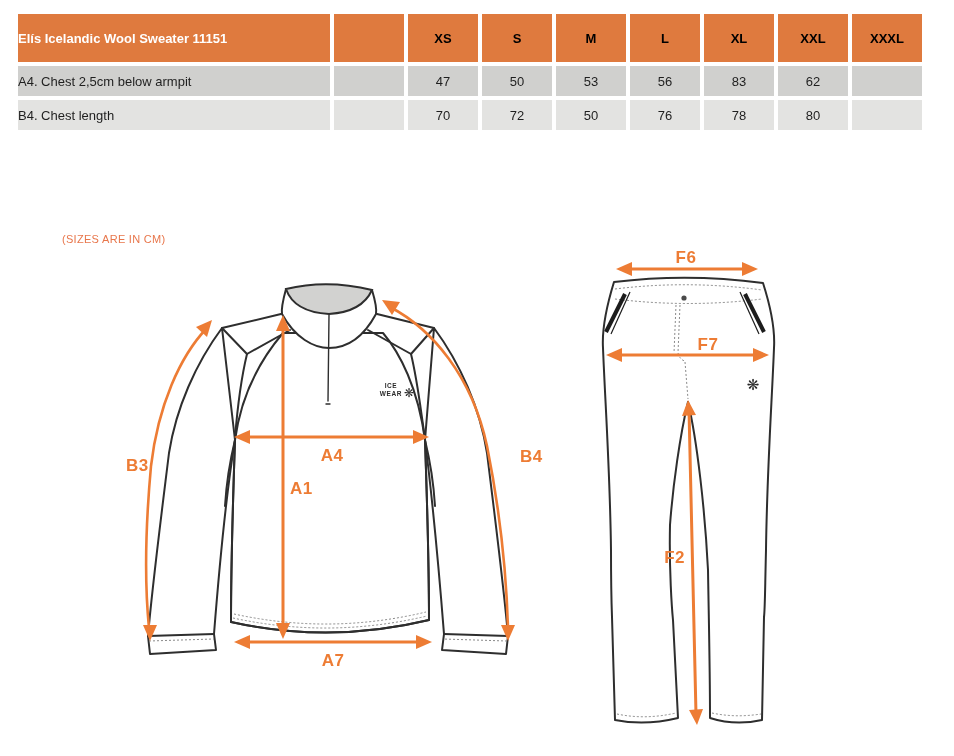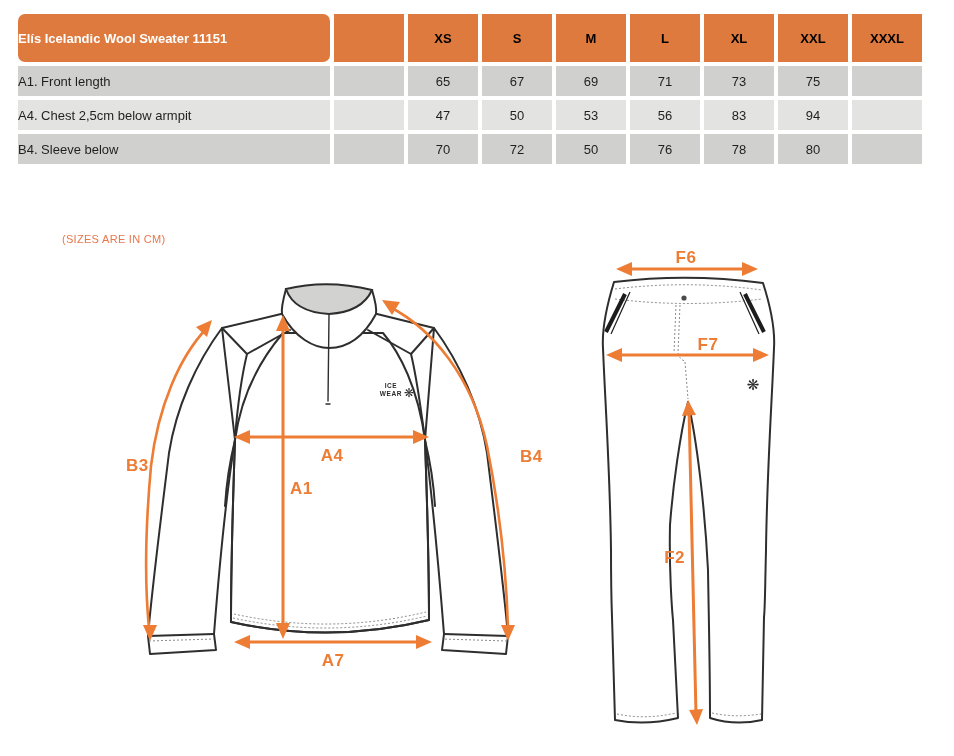--- a/index.html
+++ b/index.html
@@ -13,21 +13,21 @@
     --text_dark:#1f1f1f;
   }
   html,body{margin:0;padding:0;background:#fff;}
   #page{position:relative;width:954px;height:756px;background:#fff;overflow:hidden;
         font-family:"Liberation Sans",sans-serif;}
 
   
   table.size-table{position:absolute;left:14px;top:10px;border-collapse:separate;border-spacing:4px;}
   table.size-table th,table.size-table td{padding:0;font-size:13px;}
   th.title-cell{width:312px;height:48px;background:var(--header_orange);color:#fff;
-                text-align:left;padding-left:13px;font-weight:bold;border-radius:7px;}
+                text-align:left;padding-left:13px;font-weight:bold;}
   th.blank-head,td.blank-cell{width:70px;}
   th.size-head{width:70px;height:48px;background:var(--header_orange);color:#000000;
                font-weight:bold;text-align:center;}
   th.blank-head{background:var(--header_orange);}
   tbody td{height:30px;color:var(--text_dark);}
   td.lbl{text-align:left;padding-left:13px;width:312px;}
   td.val{text-align:center;width:70px;}
   tbody tr:nth-child(odd) td{background:var(--row_dark);}
   tbody tr:nth-child(even) td{background:var(--row_light);}
 
@@ -64,44 +64,33 @@
           <th class="size-head">S</th>
           <th class="size-head">M</th>
           <th class="size-head">L</th>
           <th class="size-head">XL</th>
           <th class="size-head">XXL</th>
           <th class="size-head">XXXL</th>
         </tr>
     </thead>
     <tbody>
 
-    <tr>
-          <td class="lbl">A1. Front length</td>
-          <td class="blank-cell"></td>
-          <td class="val">65</td>
-          <td class="val">67</td>
-          <td class="val">69</td>
-          <td class="val">71</td>
-          <td class="val">73</td>
-          <td class="val">75</td>
-          <td class="val"></td>
-        </tr>
         <tr>
           <td class="lbl">A4. Chest 2,5cm below armpit</td>
           <td class="blank-cell"></td>
           <td class="val">47</td>
           <td class="val">50</td>
           <td class="val">53</td>
           <td class="val">56</td>
           <td class="val">83</td>
-          <td class="val">94</td>
+          <td class="val">62</td>
           <td class="val"></td>
         </tr>
         <tr>
-          <td class="lbl">B4. Sleeve below</td>
+          <td class="lbl">B4. Chest length</td>
           <td class="blank-cell"></td>
           <td class="val">70</td>
           <td class="val">72</td>
           <td class="val">50</td>
           <td class="val">76</td>
           <td class="val">78</td>
           <td class="val">80</td>
           <td class="val"></td>
         </tr>
       </tbody>

